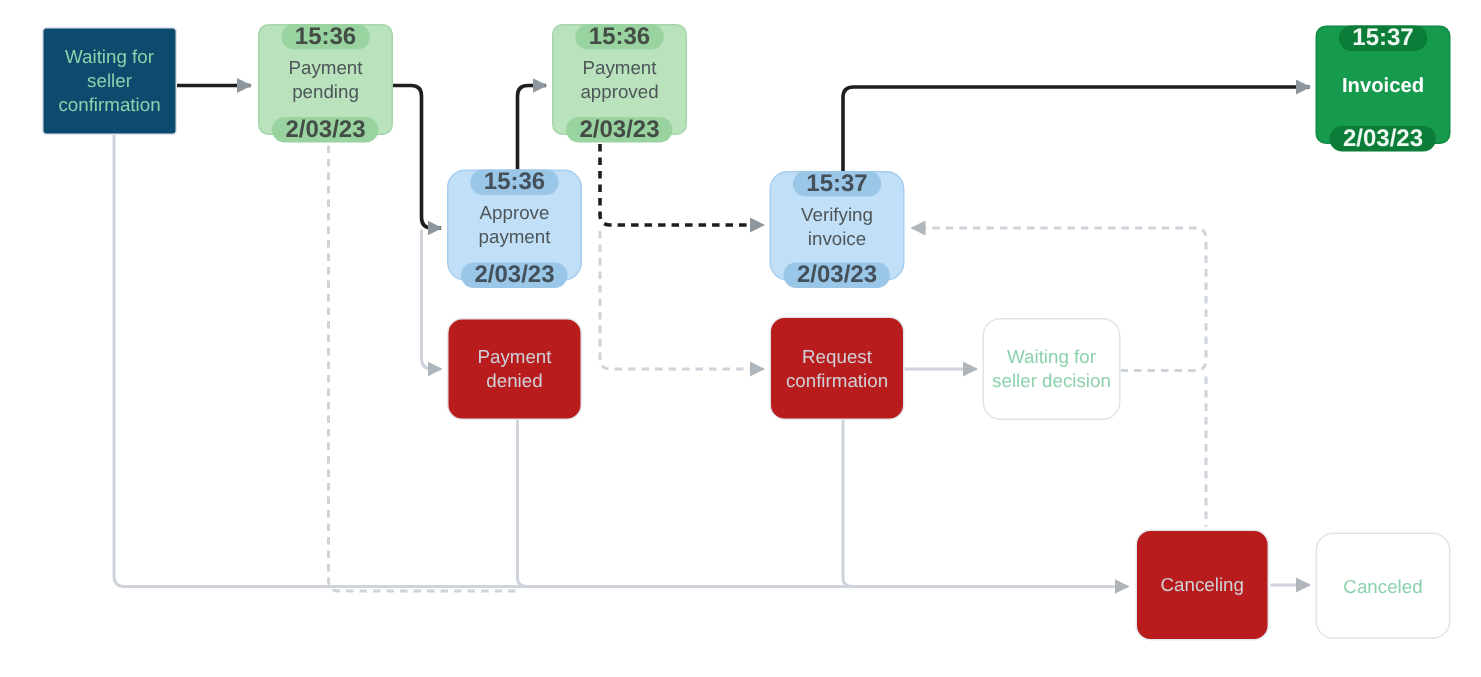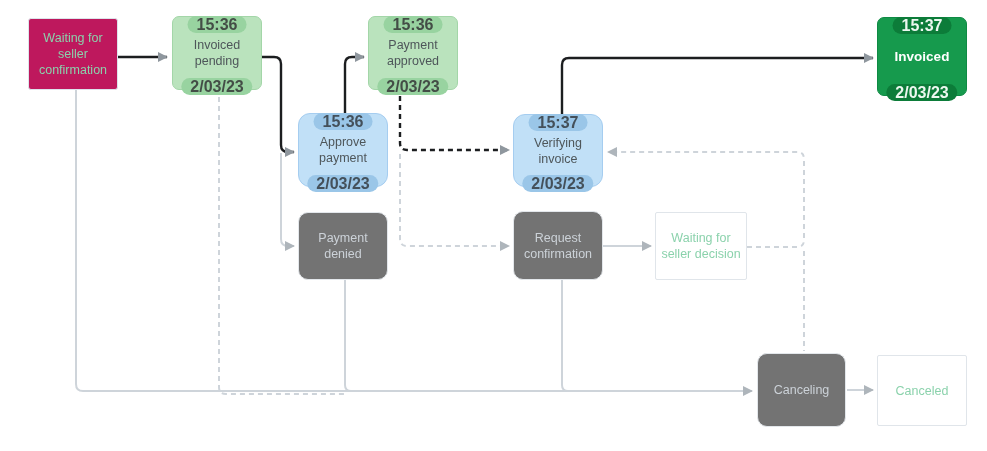--- a/index.html
+++ b/index.html
@@ -17,23 +17,23 @@
     text-align:center;padding:5px 5px;font-size:12.5px;line-height:1.28;
   }
   .node .label{width:100%;display:block;}
   .badge{
     position:absolute;left:50%;transform:translateX(-50%);
     height:17px;line-height:17px;padding:0 9px;border-radius:9px;
     font-size:16px;font-weight:bold;white-space:nowrap;
   }
   .badge.time{top:-1px;}
   .badge.date{bottom:-6px;}
-  .n-start{background:#be185d;border:1px solid #dde4ec;border-radius:3px;color:#8bd2ac;}
-  .n-terminal{background:#fff;border:1px solid #e0e5ea;border-radius:2px;color:#8bd2ac;}
-  .n-gray{background:#737373;border:1px solid #e3e7eb;border-radius:10px;color:#ccd2d8;}
+  .n-start{background:#0c4a6e;border:1px solid #dde4ec;border-radius:3px;color:#8bd2ac;}
+  .n-terminal{background:#fff;border:1px solid #e0e5ea;border-radius:12px;color:#8bd2ac;}
+  .n-gray{background:#b91c1c;border:1px solid #e3e7eb;border-radius:10px;color:#ccd2d8;}
   .n-green{background:#bae3bd;border:1px solid #a3d6a8;border-radius:7px;color:#4e565a;}
   .n-green .badge{background:#98d3a0;color:#434d46;}
   .n-blue{background:#c1e0f7;border:1px solid #a5cdf0;border-radius:12px;color:#4e565a;}
   .n-blue .badge{background:#9ac6e8;color:#44505a;}
   .n-invoiced{background:#169a4d;border:1px solid #0f8a44;border-radius:7px;color:#ffffff;font-weight:bold;font-size:13.5px;}
   .n-invoiced .badge{background:#0c7c39;color:#ecf8f0;}
 </style>
 </head>
 <body>
 
@@ -66,21 +66,21 @@
     <path class="edge-active-dashed" d="M 400 96 V 143 Q 400 150 407 150 H 509" marker-end="url(#arrow-dark)"></path>
     <path class="edge-active" d="M 562 115 V 65 Q 562 58 569 58 H 873" marker-end="url(#arrow-dark)"></path>
   </svg>
 
   <div class="node n-start" style="left:28px;top:18px;width:90px;height:72px">
     <span class="label">Waiting for seller confirmation</span>
   </div>
 
   <div class="node n-green" style="left:172px;top:16px;width:90px;height:74px">
     <span class="badge time">15:36</span>
-    <span class="label">Invoiced pending</span>
+    <span class="label">Payment pending</span>
     <span class="badge date">2/03/23</span>
   </div>
 
   <div class="node n-blue" style="left:298px;top:113px;width:90px;height:74px">
     <span class="badge time">15:36</span>
     <span class="label">Approve payment</span>
     <span class="badge date">2/03/23</span>
   </div>
 
   <div class="node n-green" style="left:368px;top:16px;width:90px;height:74px">

